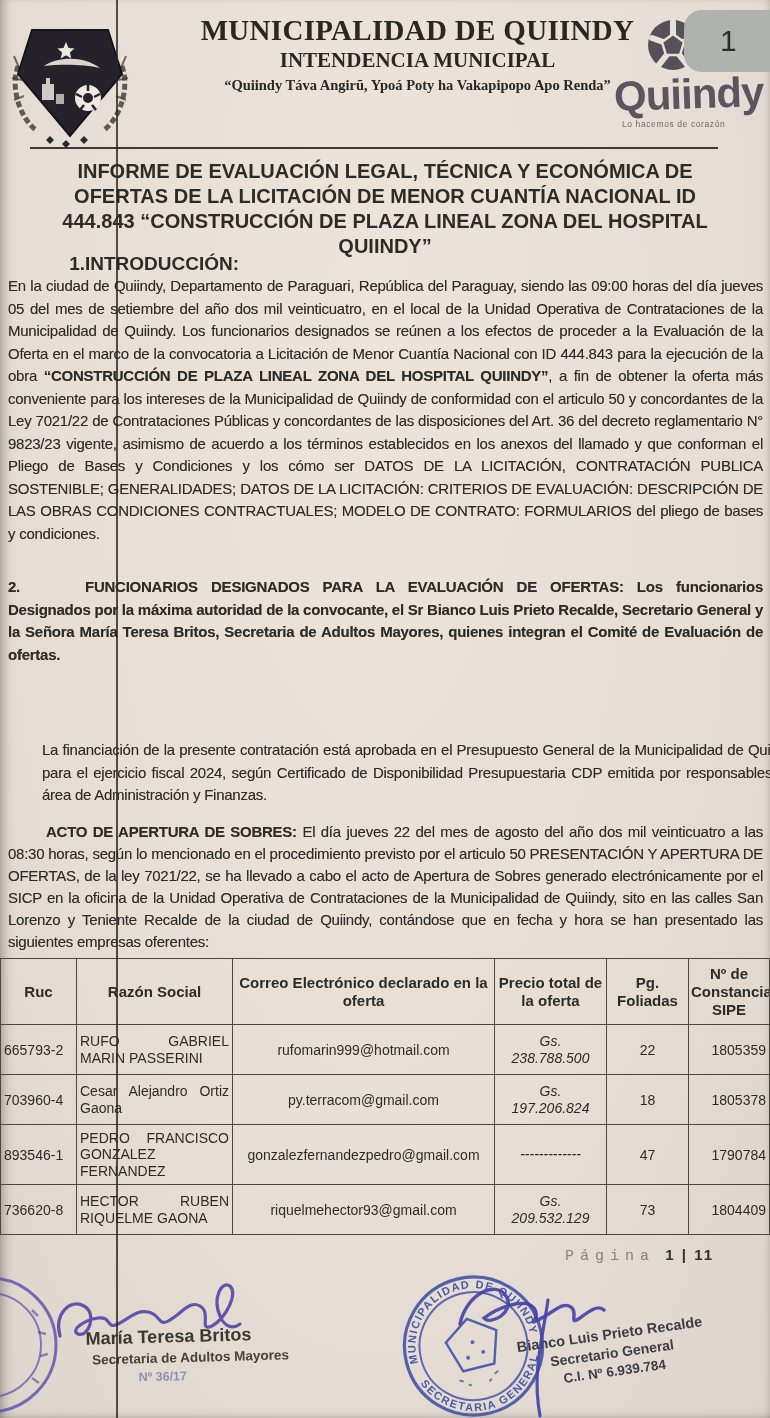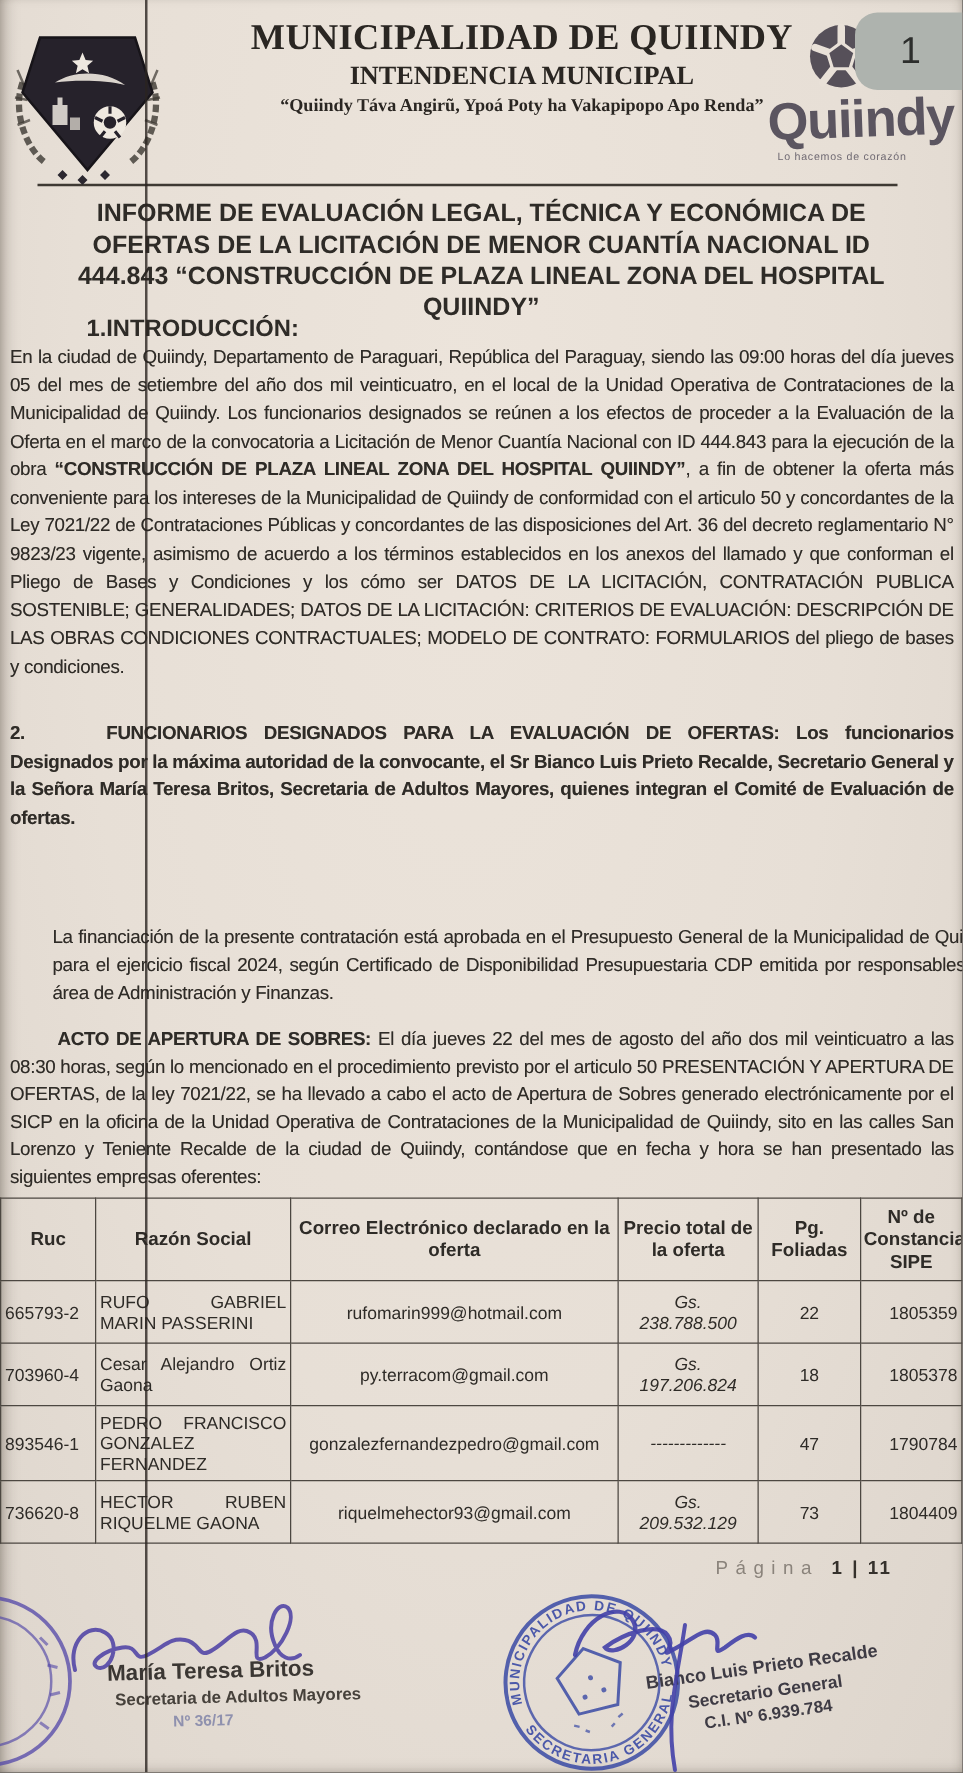--- a/index.html
+++ b/index.html
@@ -57,21 +57,21 @@
   .row-l{height:60px;}
   .td-ruc{text-align:left;padding-left:1px;font-size:13.5px;}
   .td-razon{text-align:justify;padding:2px 6px;line-height:16.5px;font-size:13.5px;}
   .td-correo{text-align:center;font-size:13.5px;}
   .td-precio{text-align:center;font-size:13.5px;line-height:17px;font-style:italic;}
   .td-pg{text-align:center;}
   .td-sipe{text-align:right;padding-right:6px;}
 
   
   .pageline{position:absolute;top:1246px;right:56px;font-size:15px;z-index:20;}
-  .pl-label{letter-spacing:6px;color:#8a837b;}
+  .pl-label{letter-spacing:6px;color:#8a837b;font-family:Liberation Mono, monospace;}
   .pl-value{font-weight:700;color:#35312c;letter-spacing:2px;margin-left:6px;}
 
   .stamp-left{position:absolute;left:-86px;top:1272px;z-index:35;}
   .sig-left{position:absolute;left:40px;top:1272px;z-index:45;}
   .sig-left-text{position:absolute;left:86px;top:1326px;transform:rotate(-1.5deg);z-index:40;}
   .slt-name{font-size:18px;font-weight:700;color:#3b3733;}
   .slt-role{font-size:13.5px;font-weight:700;margin-top:3px;margin-left:6px;color:#46413b;}
   .slt-reg{font-size:12.5px;font-weight:700;margin-top:4px;margin-left:52px;color:#7b7fa6;opacity:.8;}
 
   .stamp-right{position:absolute;left:382px;top:1270px;z-index:35;transform:rotate(-14deg);}

